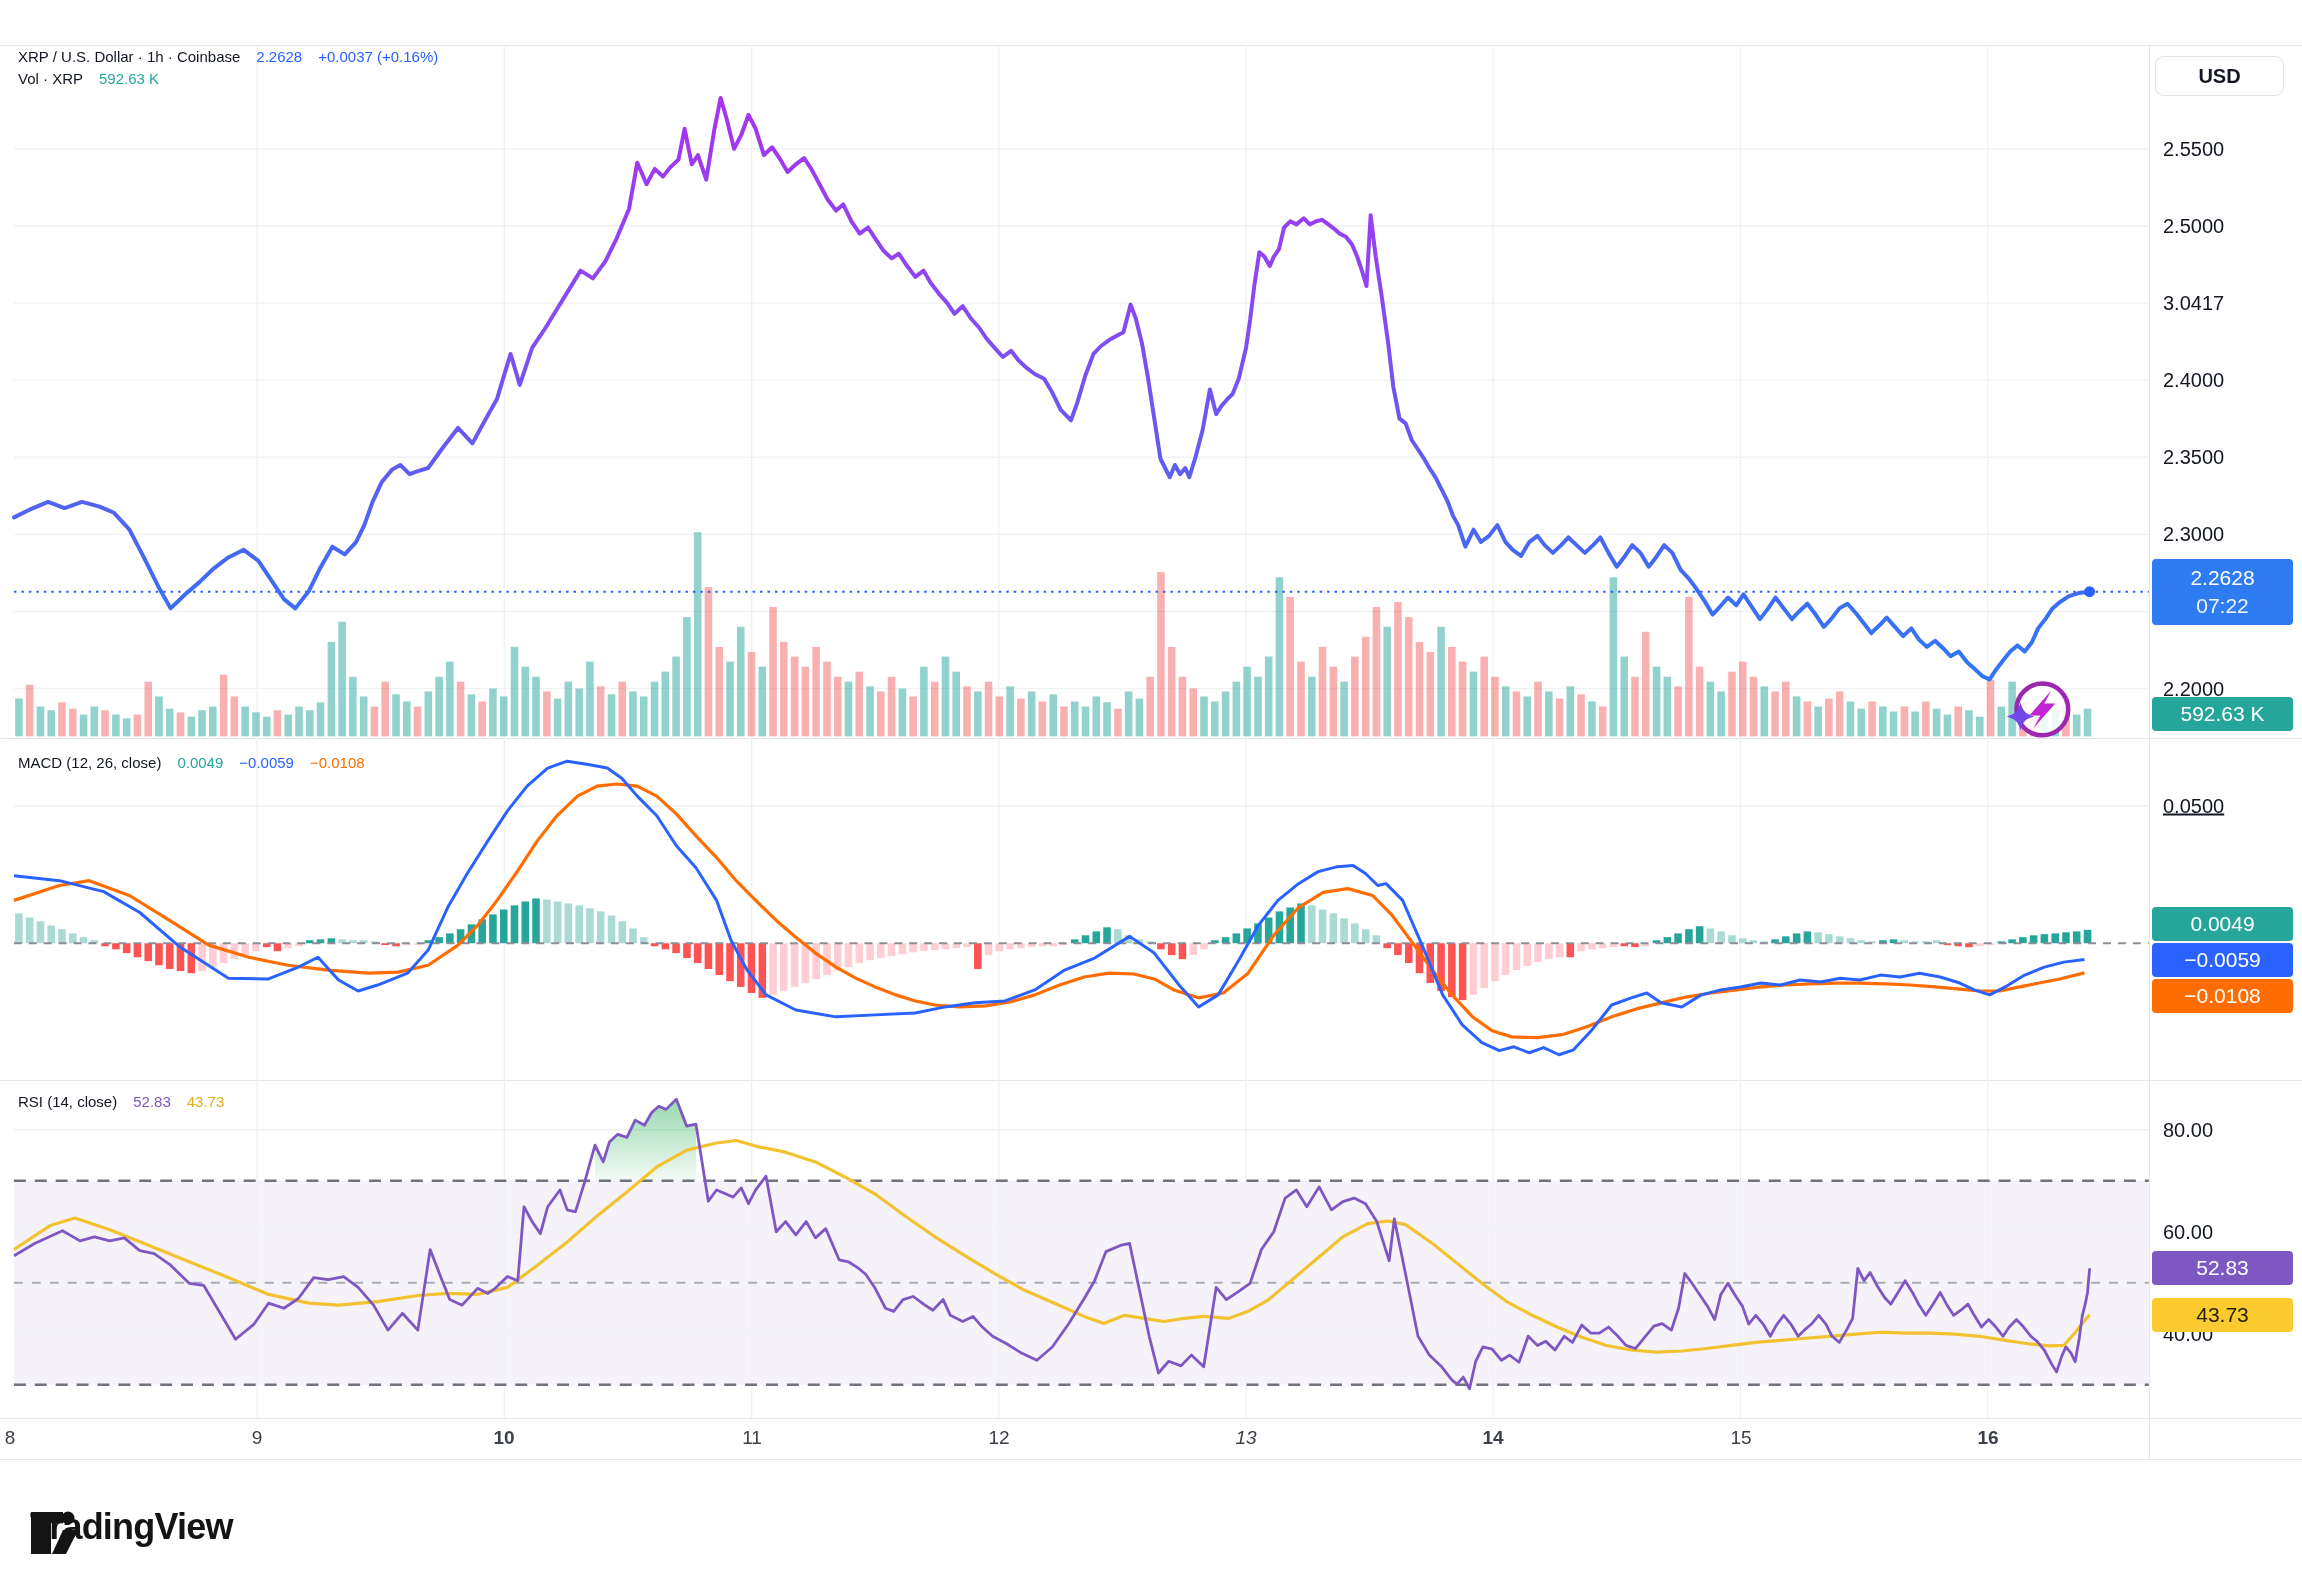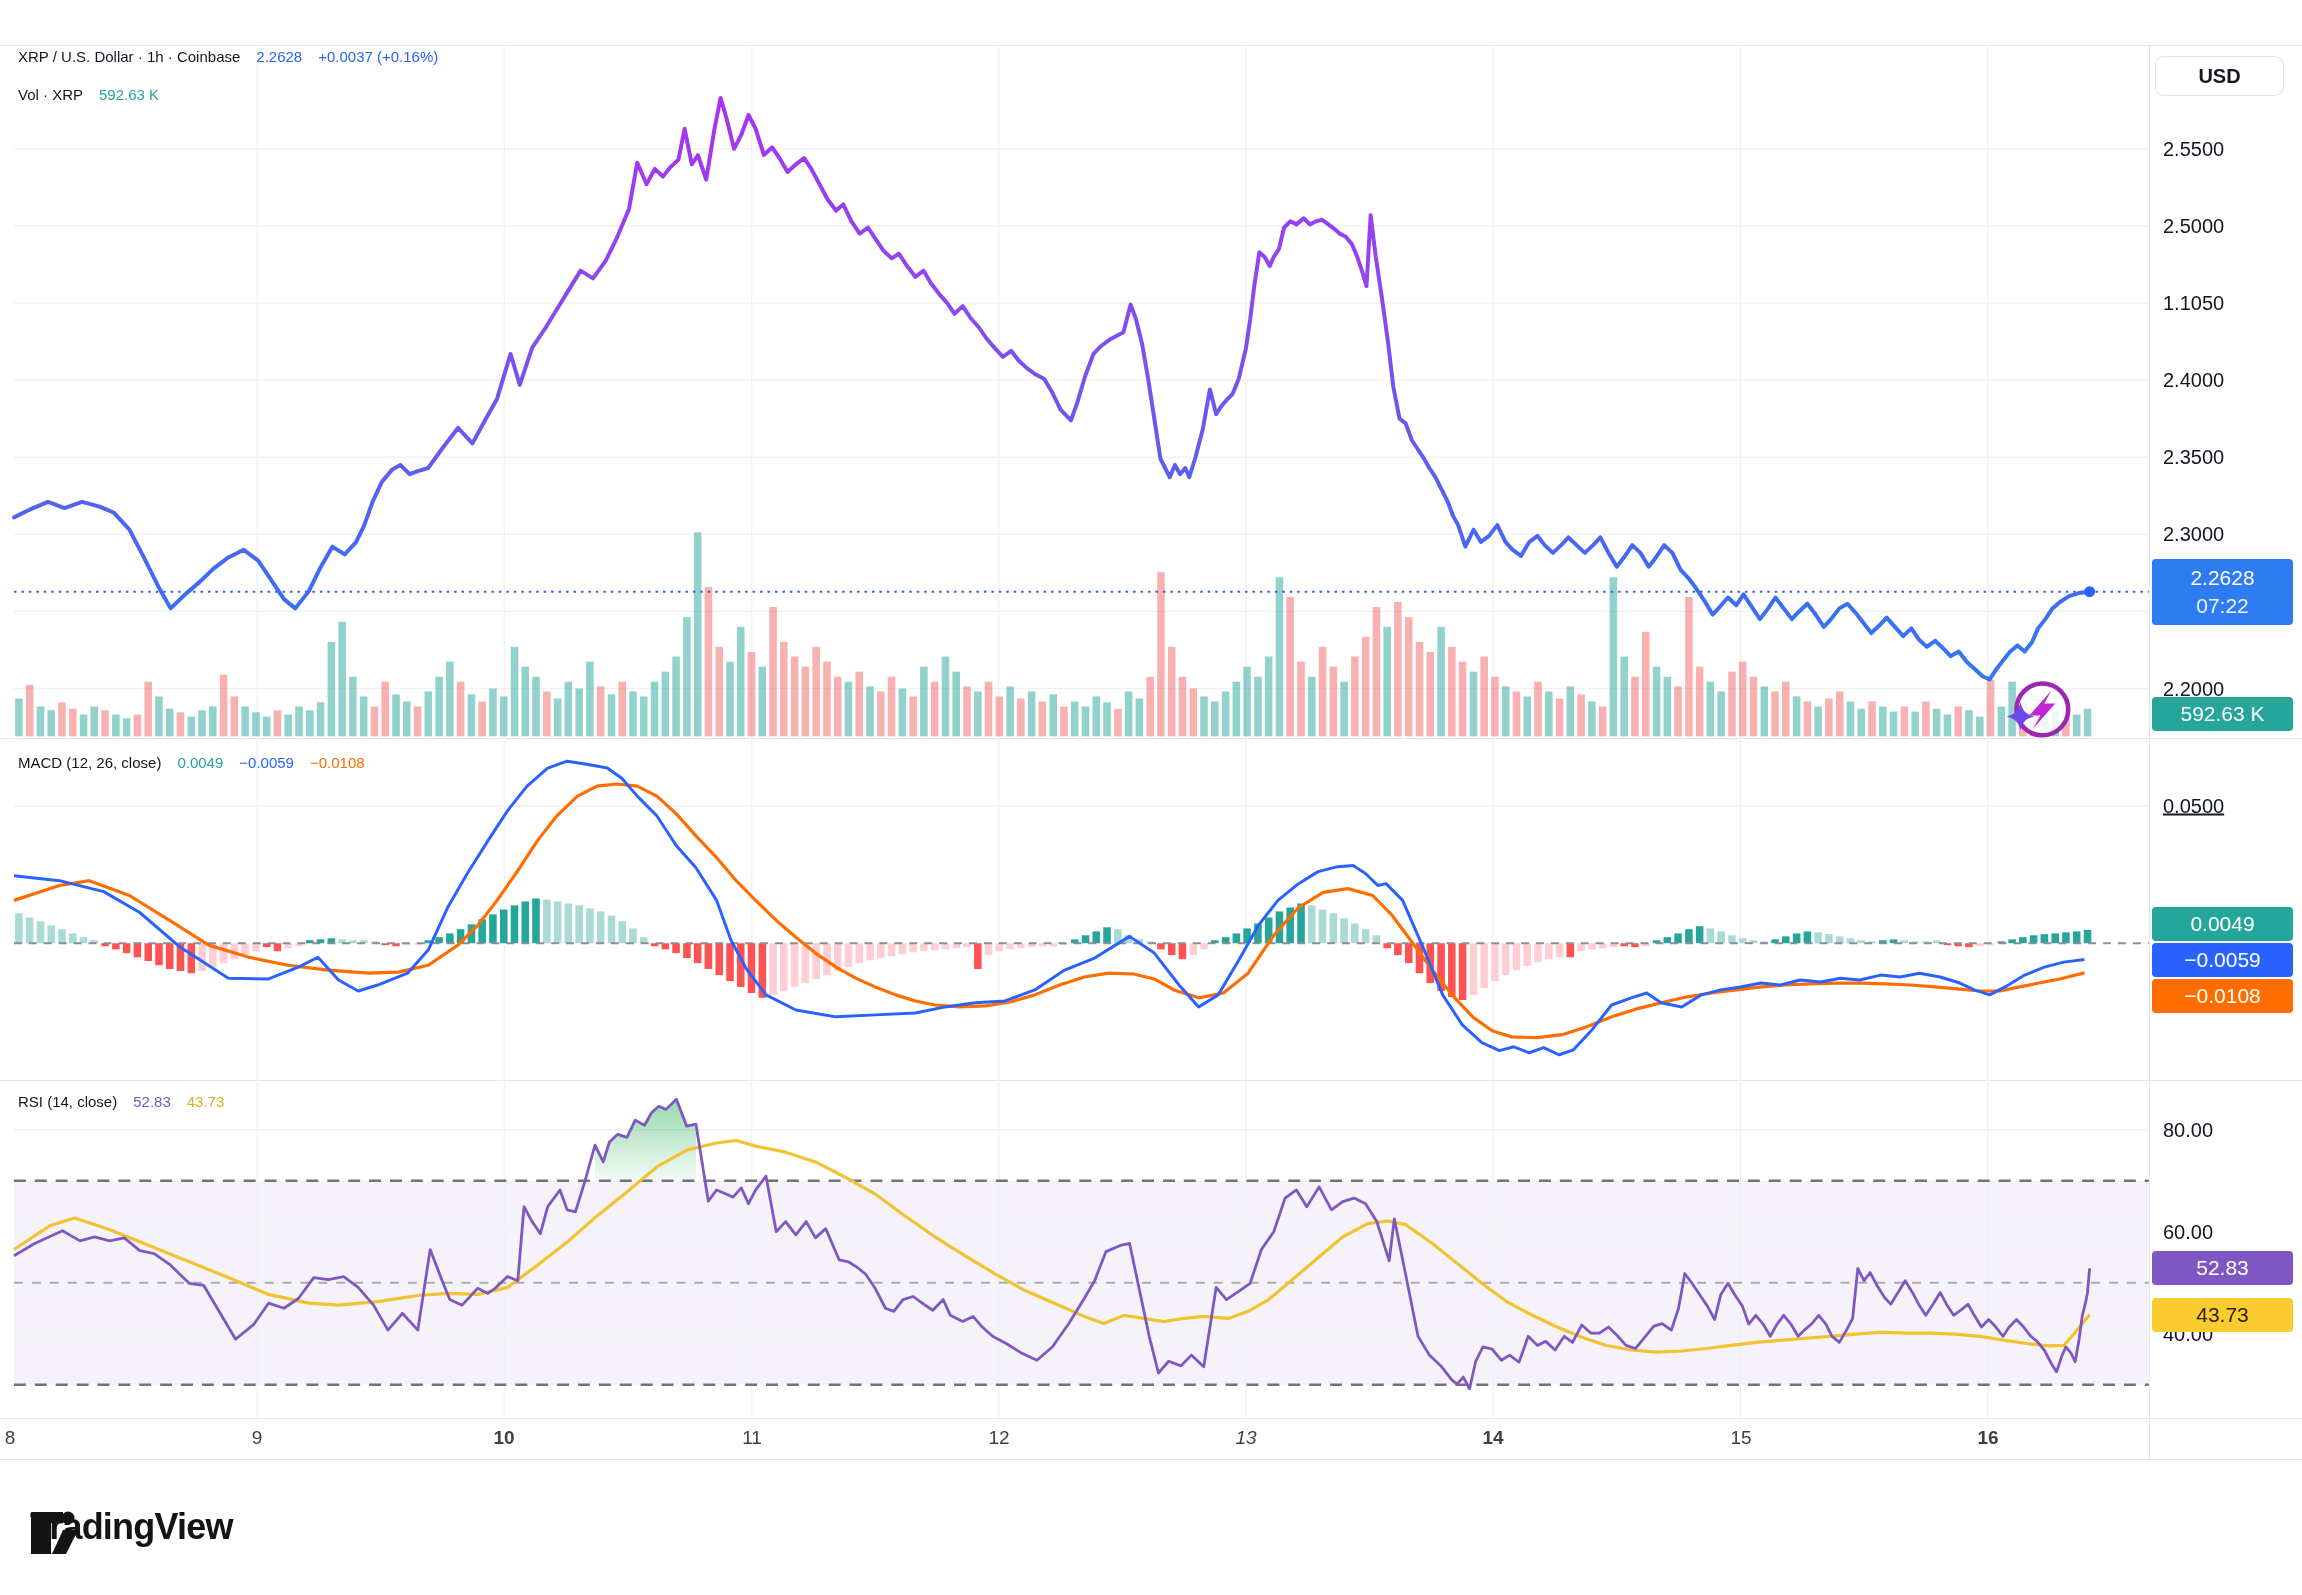--- a/index.html
+++ b/index.html
@@ -471,21 +471,21 @@
       <g>
         <circle cx="2053" cy="713" r="26" fill="#fff" fill-opacity="0.85" stroke="#9c27b0" stroke-width="4.5"></circle>
         <path d="M2062 694 L2040 719 L2051 719 L2044 732 L2066 707 L2055 707 Z" fill="#c026d3"></path>
         <path d="M2031 706 C2033.5 715 2036 717.5 2045 720 C2036 722.5 2033.5 725 2031 734 C2028.5 725 2026 722.5 2017 720 C2026 717.5 2028.5 715 2031 706 Z" fill="#7048e8"></path>
       </g>
     </svg>
 
   <div id="overlays">
       <div class="axis-label" style="top: 149px;">2.5500</div>
       <div class="axis-label" style="top: 226px;">2.5000</div>
-      <div class="axis-label" style="top: 303px;">1.1050</div>
+      <div class="axis-label" style="top: 303px;">3.0417</div>
       <div class="axis-label" style="top: 380px;">2.4000</div>
       <div class="axis-label" style="top: 457px;">2.3500</div>
       <div class="axis-label" style="top: 534px;">2.3000</div>
       <div class="axis-label" style="top: 689px;">2.2000</div>
       <div class="axis-label" style="top: 806px; text-decoration: underline;">0.0500</div>
       <div class="axis-label" style="top: 1130px;">80.00</div>
       <div class="axis-label" style="top: 1232px;">60.00</div>
       <div class="axis-label" style="top: 1334px;">40.00</div>
       <div class="badge" style="top: 559px; height: 66px; background: rgb(47, 123, 242);">
         <span>2.2628</span>
@@ -506,21 +506,21 @@
       <div class="time-label" style="left: 1493px; font-weight: 700;">14</div>
       <div class="time-label" style="left: 1741px; font-weight: 400;">15</div>
       <div class="time-label" style="left: 1988px; font-weight: 700;">16</div>
     </div>
 
   <div class="legend-row" style="top:48px">
     <span>XRP / U.S. Dollar · 1h · Coinbase</span>
     <span class="val" style="color:#2962FF">2.2628</span>
     <span class="val" style="color:#2962FF">+0.0037 (+0.16%)</span>
   </div>
-  <div class="legend-row" style="top:86px">
+  <div class="legend-row" style="top:70px">
     <span>Vol · XRP</span>
     <span class="val" style="color:#26A69A">592.63 K</span>
   </div>
   <div class="legend-row" style="top:754px">
     <span>MACD (12, 26, close)</span>
     <span class="val" style="color:#26A69A">0.0049</span>
     <span class="val" style="color:#2962FF">−0.0059</span>
     <span class="val" style="color:#FF6D00">−0.0108</span>
   </div>
   <div class="legend-row" style="top:1093px">

